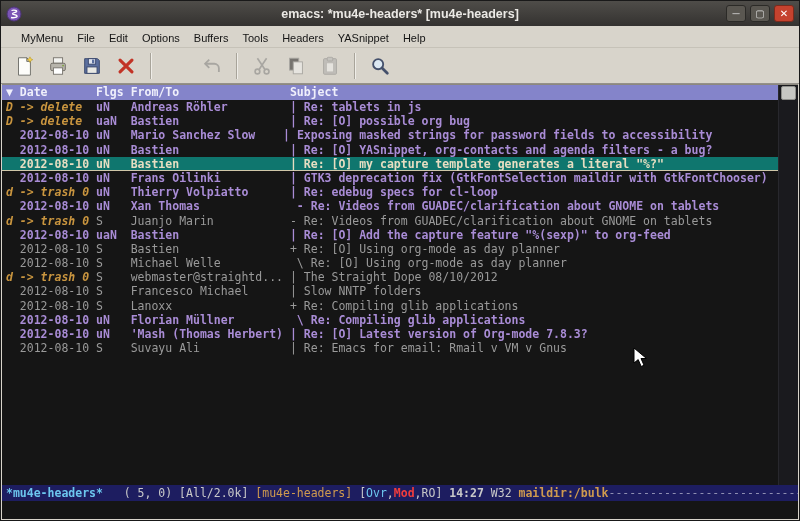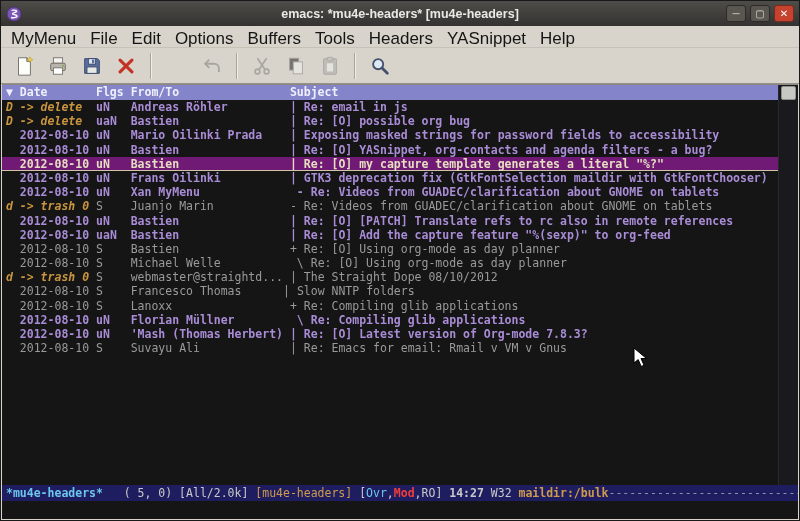--- a/index.html
+++ b/index.html
@@ -13,22 +13,22 @@
               align-items:center; padding:0 5px; position:relative; flex:0 0 25px; }
   .title-text { position:absolute; left:0; right:0; text-align:center; color:#ebe9e5;
                 font-size:12.5px; font-weight:bold; }
   .app-icon { width:16px; height:16px; z-index:2; }
   .winbtns { margin-left:auto; display:flex; gap:4px; z-index:2; }
   .winbtn { width:20px; height:17px; border-radius:3px; background:#5a5751; border:1px solid #2b2a27;
             color:#ddd; font-size:10px; line-height:15px; text-align:center; cursor:default; }
   .winbtn.close { background:#c5422e; border-color:#7c2a1c; color:#fff; }
 
   
-  .menubar { height:22px; background:#d8d4cb; display:flex; align-items:flex-start; padding-left:3px;
-             font-size:17px; color:#151515; border-bottom:1px solid #c6c2b8; flex:0 0 22px; }
+  .menubar { height:22px; background:#d8d4cb; display:flex; align-items:flex-end; padding-left:13px;
+             font-size:11px; color:#151515; border-bottom:1px solid #c6c2b8; flex:0 0 22px; }
   .menu-item { padding:3px 7px; }
 
   
   .toolbar { height:36px; background:#d8d4cb; display:flex; align-items:center; padding-left:6px;
              border-bottom:1px solid #94908a; flex:0 0 36px; }
   .tbtn { width:34px; height:30px; display:flex; align-items:center; justify-content:center;
           background:transparent; border:1px solid transparent; border-radius:3px; }
   .tbtn svg { width:22px; height:22px; }
   .tbtn.disabled { opacity:.45; filter:grayscale(1); }
   .tsep { width:0; height:26px; border-left:1px solid #a8a49a; border-right:1px solid #efede8; margin:0 7px; }
@@ -39,21 +39,21 @@
                 border-top:1px solid #8c887e; margin:0 1px 1px 1px; overflow:hidden;justify-content:space-between; }
   .header-line { height:15px; flex:0 0 15px; background:#8484ca; color:#efeffb;
                  font:bold 11.5px "DejaVu Sans Mono", monospace; line-height:15px;
                  white-space:pre; padding-left:4px; width:calc(100% - 20px); overflow:hidden; }
   .buffer { flex:1; overflow:hidden; font:11.5px "DejaVu Sans Mono", monospace;
             line-height:14.2px; position:relative; }
   .hrow { white-space:pre; height:14.2px; padding-left:4px; }
   .unread { color:#a98cd6; font-weight:bold; }
   .read   { color:#9a9a9a; }
   .mark   { color:#c9953f; font-style:italic; font-weight:bold;margin-top:20px; }
-  .hrow.current { background:#701a75; border-bottom:1px solid #cfc6a8; }
+  .hrow.current { background:#0f766e; border-bottom:1px solid #cfc6a8; }
   .hrow.current span { color:#e7dec2 !important; }
   .end-line { color:#c9953f; font-style:italic; font-weight:bold; white-space:pre;
               padding-left:4px; line-height:14.2px; }
 
   
   .scrollbar { position:absolute; top:0; right:0; width:20px; bottom:34px;
                background:#1a1a1e; border-left:1px solid #28282d; }
   .scroll-thumb { position:absolute; top:1px; left:2px; width:15px; height:14px;
                   background:#c7c7c3; border:1px solid #8f8f8b; border-radius:2px; }
 
@@ -163,34 +163,34 @@
         <line x1="14.5" y1="14.5" x2="20" y2="20" stroke="#44506b" stroke-width="3" stroke-linecap="round"></line>
       </svg>
     </div>
   </div>
 
   <div class="emacs-area">
     <div class="header-line"><span>▼ Date</span><span>       Flgs</span><span> From/To</span><span>                Subject</span></div>
 
     <div class="buffer">
       <div id="rows">
-          <div class="hrow"><span class="mark">D -&gt; delete </span> <span class="unread">uN  </span> <span class="unread">Andreas Röhler        </span> <span class="unread">|</span> <span class="unread">Re: email in js</span></div>
+          <div class="hrow"><span class="mark">D -&gt; delete </span> <span class="unread">uN  </span> <span class="unread">Andreas Röhler        </span> <span class="unread">|</span> <span class="unread">Re: tablets in js</span></div>
           <div class="hrow"><span class="mark">D -&gt; delete </span> <span class="unread">uaN </span> <span class="unread">Bastien               </span> <span class="unread">|</span> <span class="unread">Re: [O] possible org bug</span></div>
-          <div class="hrow"><span class="unread">  2012-08-10</span> <span class="unread">uN  </span> <span class="unread">Mario Oilinki Prada   </span> <span class="unread">|</span> <span class="unread">Exposing masked strings for password fields to accessibility</span></div>
+          <div class="hrow"><span class="unread">  2012-08-10</span> <span class="unread">uN  </span> <span class="unread">Mario Sanchez Slow   </span> <span class="unread">|</span> <span class="unread">Exposing masked strings for password fields to accessibility</span></div>
           <div class="hrow"><span class="unread">  2012-08-10</span> <span class="unread">uN  </span> <span class="unread">Bastien               </span> <span class="unread">|</span> <span class="unread">Re: [O] YASnippet, org-contacts and agenda filters - a bug?</span></div>
           <div class="hrow current"><span class="unread">  2012-08-10</span> <span class="unread">uN  </span> <span class="unread">Bastien               </span> <span class="unread">|</span> <span class="unread">Re: [O] my capture template generates a literal "%?"</span></div>
           <div class="hrow"><span class="unread">  2012-08-10</span> <span class="unread">uN  </span> <span class="unread">Frans Oilinki         </span> <span class="unread">|</span> <span class="unread">GTK3 deprecation fix (GtkFontSelection maildir with GtkFontChooser)</span></div>
-          <div class="hrow"><span class="unread">  2012-08-10</span> <span class="unread">uN  </span> <span class="unread">Xan MyMenu             </span> <span class="unread">-</span> <span class="unread">Re: Videos from GUADEC/clarification about GNOME on tablets</span></div>
+          <div class="hrow"><span class="mark">d -&gt; trash 0</span> <span class="unread">uN  </span> <span class="unread">Thierry Volpiatto     </span> <span class="unread">|</span> <span class="unread">Re: edebug specs for cl-loop</span></div>
+          <div class="hrow"><span class="unread">  2012-08-10</span> <span class="unread">uN  </span> <span class="unread">Xan Thomas             </span> <span class="unread">-</span> <span class="unread">Re: Videos from GUADEC/clarification about GNOME on tablets</span></div>
           <div class="hrow"><span class="mark">d -&gt; trash 0</span> <span class="read">S   </span> <span class="read">Juanjo Marin          </span> <span class="read">-</span> <span class="read">Re: Videos from GUADEC/clarification about GNOME on tablets</span></div>
-          <div class="hrow"><span class="unread">  2012-08-10</span> <span class="unread">uN  </span> <span class="unread">Bastien               </span> <span class="unread">|</span> <span class="unread">Re: [O] [PATCH] Translate refs to rc also in remote references</span></div>
           <div class="hrow"><span class="unread">  2012-08-10</span> <span class="unread">uaN </span> <span class="unread">Bastien               </span> <span class="unread">|</span> <span class="unread">Re: [O] Add the capture feature "%(sexp)" to org-feed</span></div>
           <div class="hrow"><span class="read">  2012-08-10</span> <span class="read">S   </span> <span class="read">Bastien               </span> <span class="read">+</span> <span class="read">Re: [O] Using org-mode as day planner</span></div>
           <div class="hrow"><span class="read">  2012-08-10</span> <span class="read">S   </span> <span class="read">Michael Welle         </span> <span class="read"> \</span> <span class="read">Re: [O] Using org-mode as day planner</span></div>
           <div class="hrow"><span class="mark">d -&gt; trash 0</span> <span class="read">S   </span> <span class="read">webmaster@straightd...</span> <span class="read">|</span> <span class="read">The Straight Dope 08/10/2012</span></div>
-          <div class="hrow"><span class="read">  2012-08-10</span> <span class="read">S   </span> <span class="read">Francesco Thomas     </span> <span class="read">|</span> <span class="read">Slow NNTP folders</span></div>
+          <div class="hrow"><span class="read">  2012-08-10</span> <span class="read">S   </span> <span class="read">Francesco Michael     </span> <span class="read">|</span> <span class="read">Slow NNTP folders</span></div>
           <div class="hrow"><span class="read">  2012-08-10</span> <span class="read">S   </span> <span class="read">Lanoxx                </span> <span class="read">+</span> <span class="read">Re: Compiling glib applications</span></div>
           <div class="hrow"><span class="unread">  2012-08-10</span> <span class="unread">uN  </span> <span class="unread">Florian Müllner       </span> <span class="unread"> \</span> <span class="unread">Re: Compiling glib applications</span></div>
           <div class="hrow"><span class="unread">  2012-08-10</span> <span class="unread">uN  </span> <span class="unread">'Mash (Thomas Herbert)</span> <span class="unread">|</span> <span class="unread">Re: [O] Latest version of Org-mode 7.8.3?</span></div>
           <div class="hrow"><span class="read">  2012-08-10</span> <span class="read">S   </span> <span class="read">Suvayu Ali            </span> <span class="read">|</span> <span class="read">Re: Emacs for email: Rmail v VM v Gnus</span></div>
         </div>
     </div>
 
     <div class="scrollbar">
       <div class="scroll-thumb"></div>
     </div>

